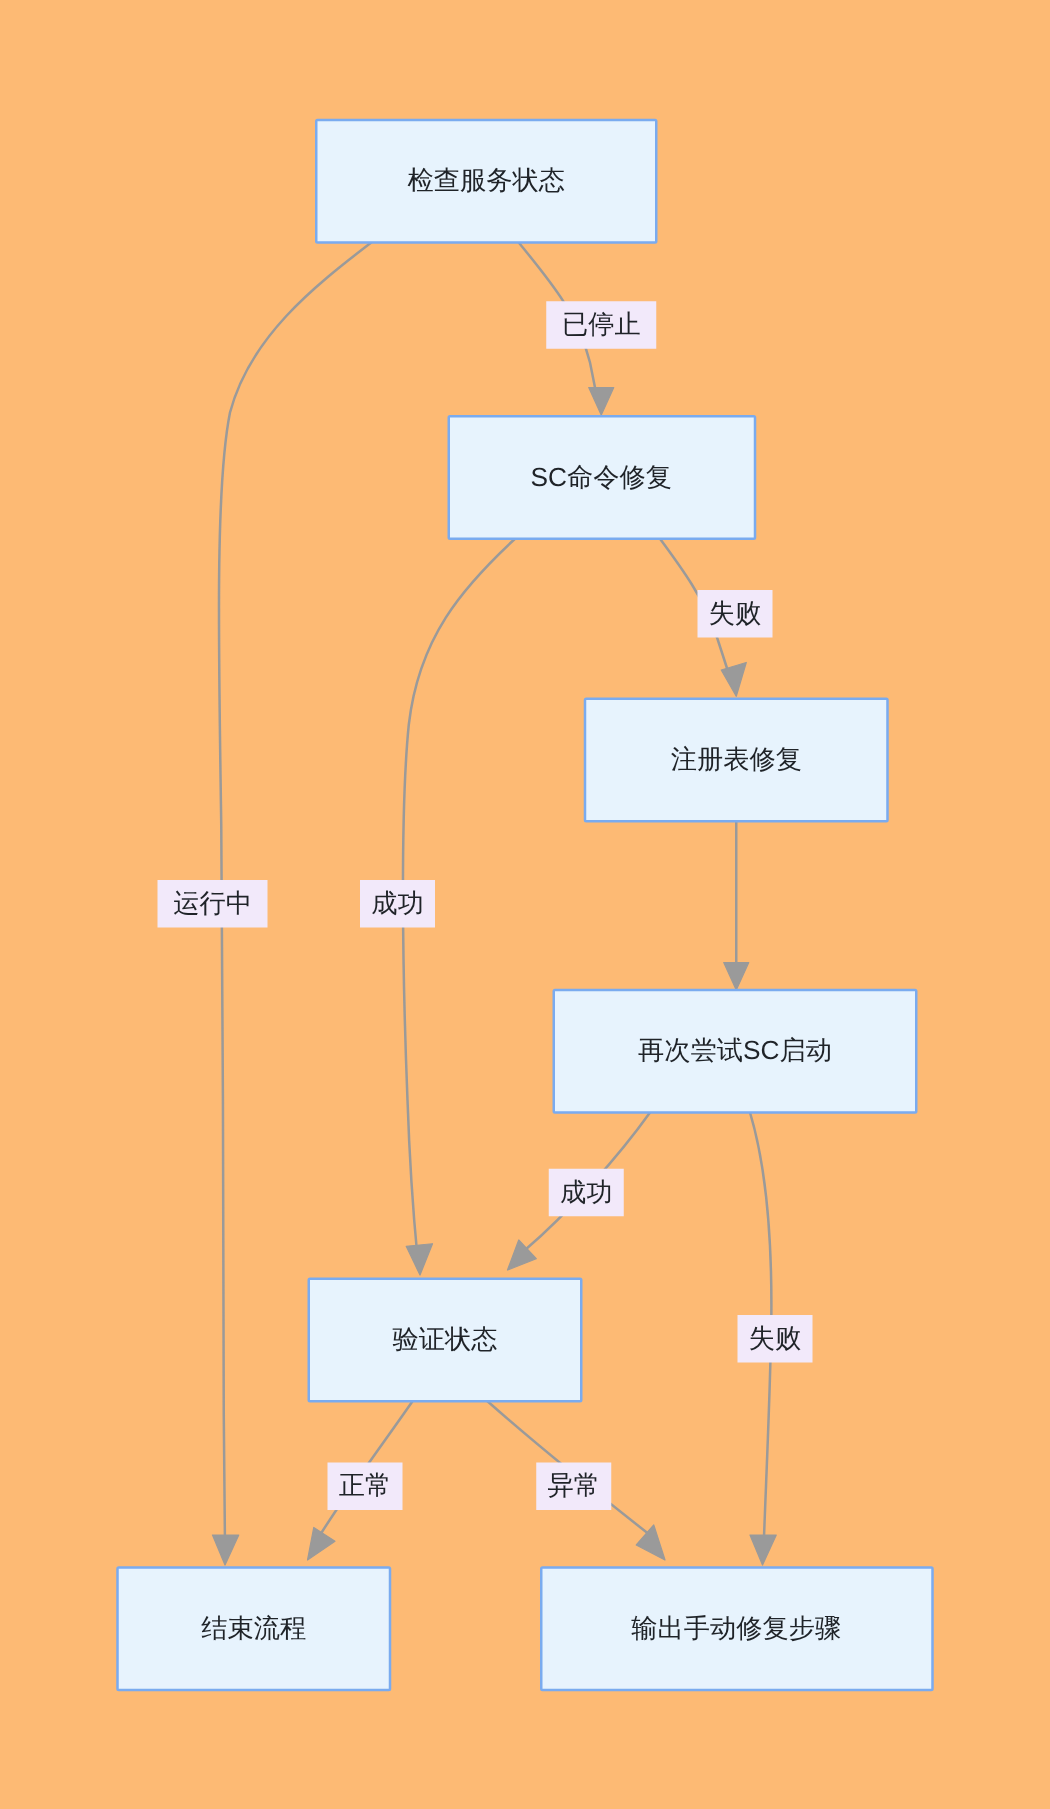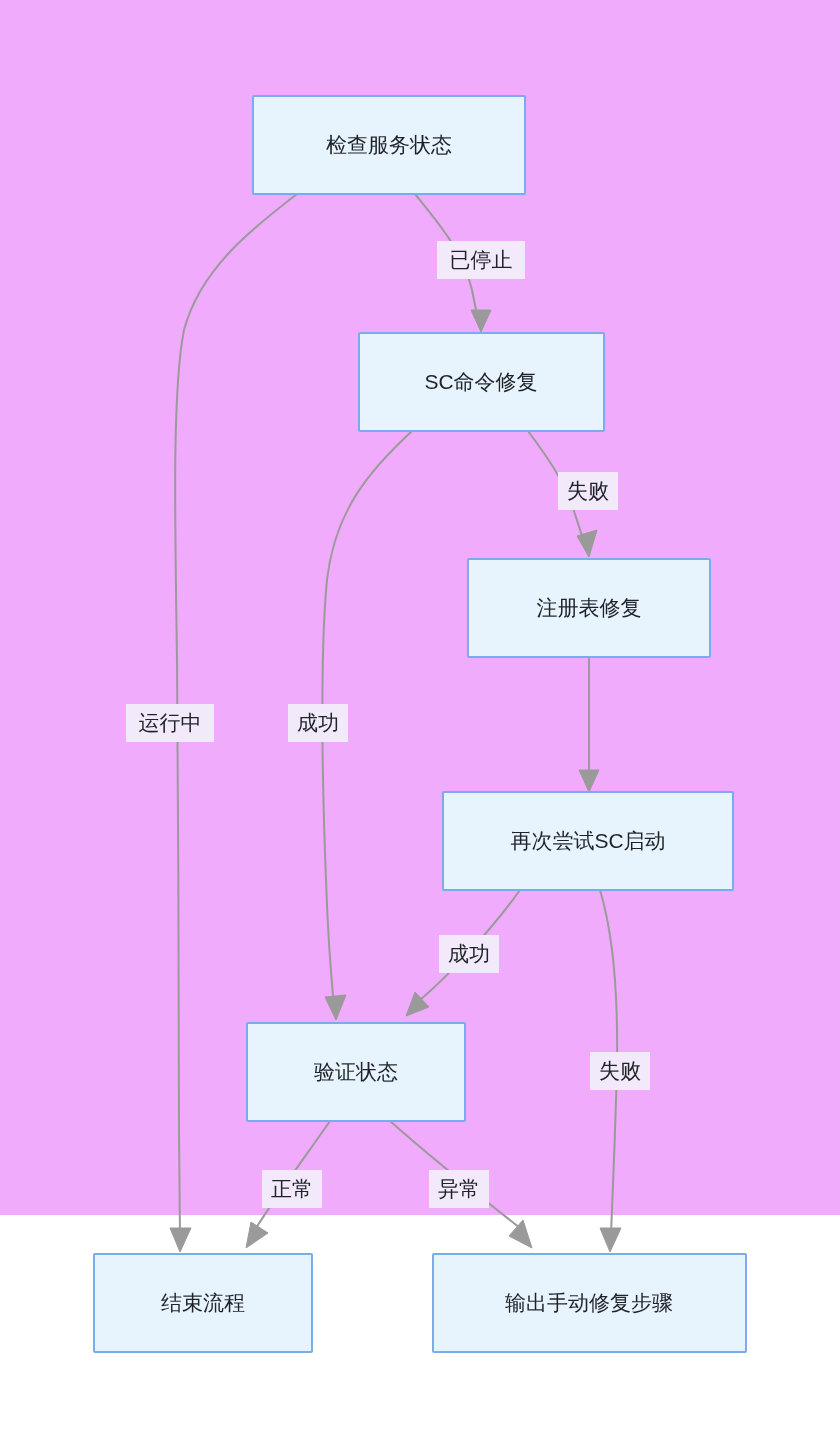--- a/index.html
+++ b/index.html
@@ -10,22 +10,22 @@
   }
   body {
     width: 840px;
     height: 1447px;
     font-family: "Liberation Sans", "DejaVu Sans", sans-serif;
     overflow: hidden;
   }
   #diagram-root {
     position: relative;
     width: 840px;
-    height: 1215px;
-    background: #f0abfc;
+    height: 1447px;
+    background: #fdba74;
   }
   svg#flowchart {
     display: block;
     width: 840px;
     height: 1447px;
   }
   .edge-path {
     fill: none;
     stroke: #9a9a9a;
     stroke-width: 2px;

